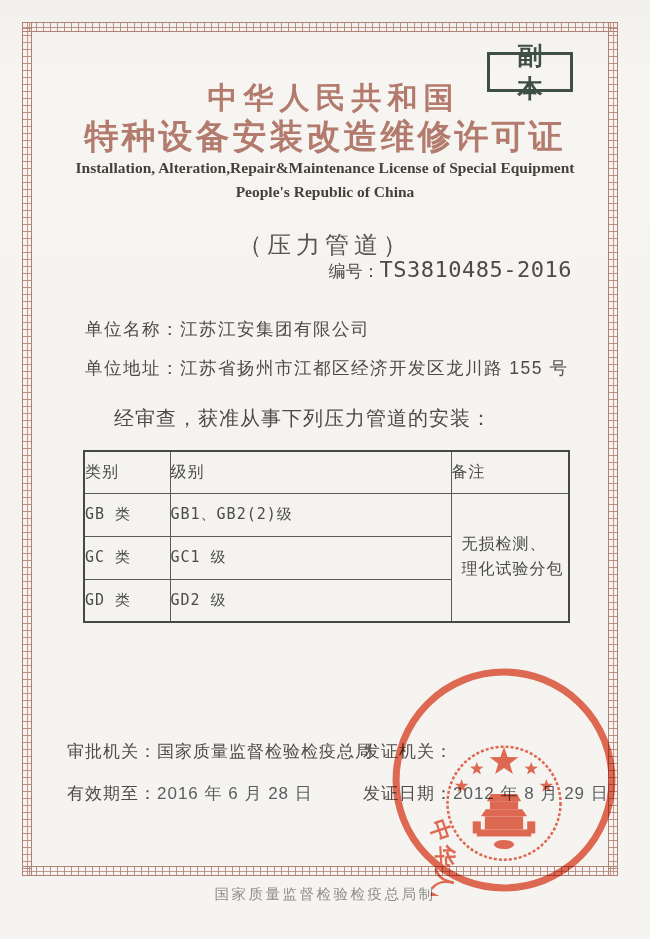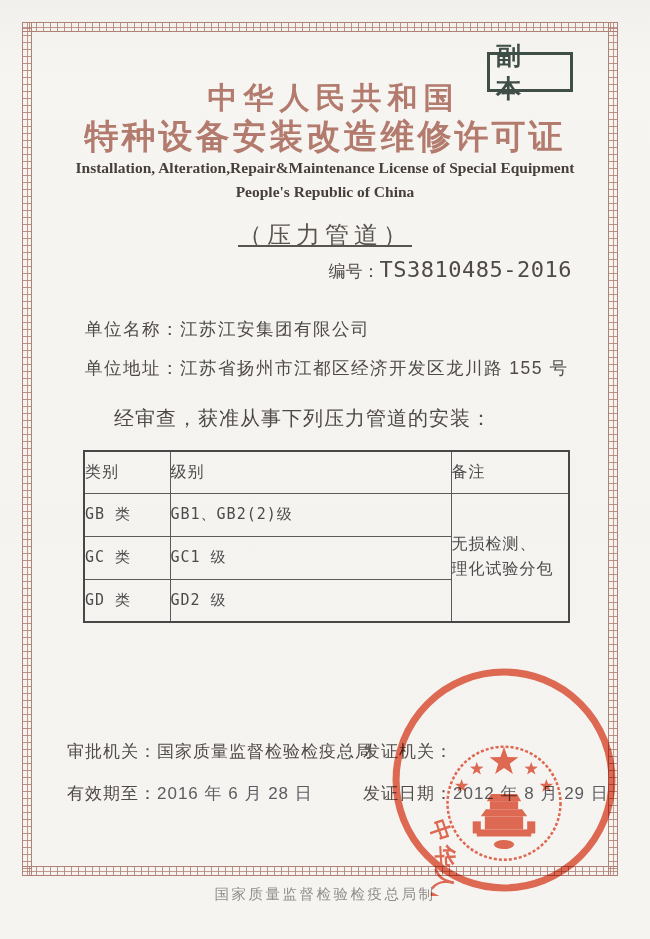--- a/index.html
+++ b/index.html
@@ -23,35 +23,35 @@
   .frame-v {
     top:22px; height:854px; width:10px;
     border-left:1px solid #b28176; border-right:1px solid #b28176;
     background:
       linear-gradient(90deg, transparent 0 4px, rgba(178,129,118,.8) 4px 5.5px, transparent 5.5px 100%),
       repeating-linear-gradient(0deg, rgba(178,129,118,.85) 0 1.5px, transparent 1.5px 7px);
   }
   .frame-left { left:22px; }
   .frame-right { left:608px; }
 
-  .abs { position:absolute; z-index:2; }
+  .abs { position:absolute; z-index:2;text-align:center; }
   .centered { left:0; width:100%; text-align:center; }
 
   .copy-box {
     left:487px; top:52px; width:86px; height:40px;
     border:3px solid #3f4e47; color:#3f4e47;
     display:flex; align-items:center; justify-content:center;
     font-size:25px; font-weight:bold; letter-spacing:6px; padding-left:6px;
   }
   .title-cn-1 { top:78px;  font-size:30px; font-weight:bold; color:#b27b6d; letter-spacing:6px;padding-left:17px; }
   .title-cn-2 { top:114px; font-size:34px; font-weight:bold; color:#b27b6d; letter-spacing:3px; }
   .title-en   { font-family:"Liberation Serif", serif; font-weight:bold; color:#473f3a; font-size:15.5px; }
   .title-en-1 { top:159px; }
   .title-en-2 { top:183px; }
-  .subtitle   { top:219px; font-size:24px; color:#5a544f; letter-spacing:5px; font-weight:500;text-decoration:underline; }
+  .subtitle   { top:229px; font-size:24px; color:#5a544f; letter-spacing:5px; font-weight:500; }
 
   .license-no { top:257px; right:78px; font-size:17px; color:#4f4a46; }
   .license-no .num { font-family:"DejaVu Sans Mono", monospace; font-size:22px; letter-spacing:0.5px; }
 
   .field-line { left:85px; font-size:17.5px; color:#4f4a46; letter-spacing:1.5px; }
   .unit-name  { top:317px; }
   .unit-addr  { top:356px; }
   .approval-note { left:114px; top:405px; font-size:20px; color:#4f4a46; letter-spacing:1px; }
 
   table.license-table {
@@ -61,21 +61,21 @@
   }
   .license-table th, .license-table td {
     border:1px solid #5a5a5a; font-weight:normal; text-align:left;
     letter-spacing:1px;
   }
   .license-table { border:2px solid #474747; }
   .license-table th { height:42px; }
   .license-table td { height:43px; }
   .col-cat { width:86px; } .col-lvl { width:281px; } .col-rem { width:118px; }
   .latin { font-family:"DejaVu Sans Mono", monospace; font-size:15px; }
-  .remark-cell { text-align:left; line-height:1.55; font-size:16px; }
+  .remark-cell { text-align:left; padding-left:10px; line-height:1.55; font-size:16px; }
 
   .footer-field { font-size:17px; color:#504b47; letter-spacing:1px; }
   .org-row  { top:740px; }
   .date-row { top:782px; }
   .fcol-1 { left:67px; } .fcol-2 { left:363px; }
   .date-val { color:#5c5c60; letter-spacing:1px; }
 
   .seal {
     position:absolute; left:388px; top:664px; width:232px; height:232px;
     z-index:5; mix-blend-mode:multiply; opacity:.93;

